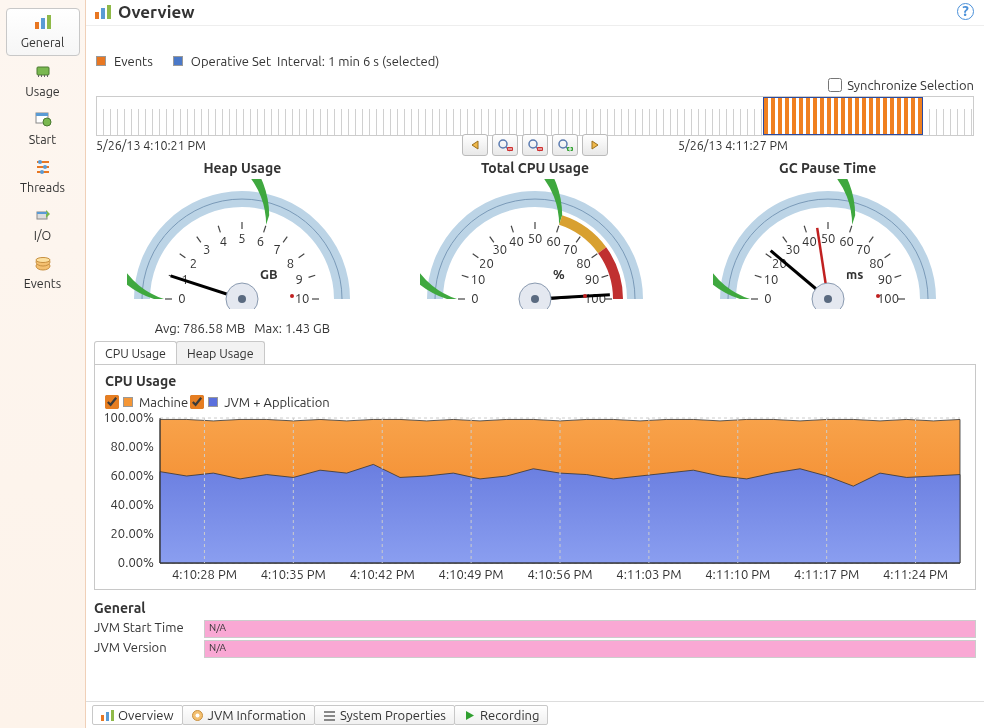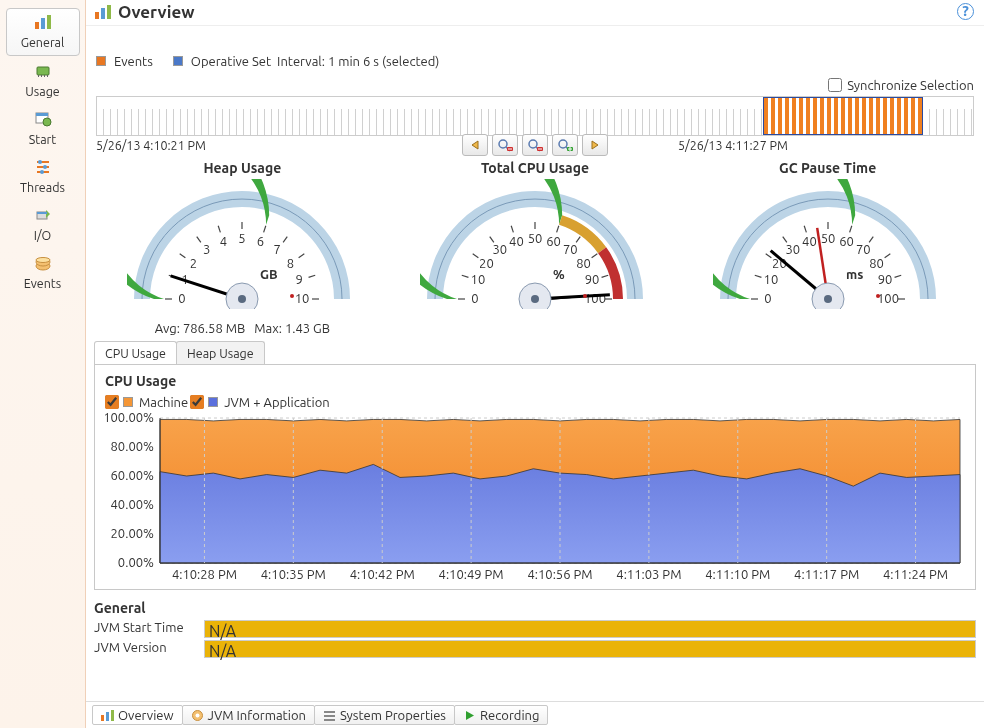--- a/index.html
+++ b/index.html
@@ -40,21 +40,21 @@
 .tab-heading { font-weight:bold; font-size:14px; margin-bottom:6px; }
 .chk-legend { display:flex; gap:2px; align-items:flex-end; margin-bottom:4px; }
 .chk-legend label { display:flex; align-items:center; gap:4px; font-size:13px; }
 .chk-legend input { width:14px; height:14px; accent-color:#e67e22; }
 .chart-area { position:relative; height:170px; margin-top:4px; }
 .chart-svg { width:100%; height:100%; }
 .general-box { margin:10px 8px 0 8px; }
 .general-box h3 { font-weight:bold; font-size:14px; margin-bottom:4px; }
 .gen-row { display:flex; align-items:flex-start; margin-bottom:2px; }
 .gen-row label { width:110px; font-size:13px; }
-.gen-row .val { flex:1; border:1px solid #ccc; padding:1px 4px; background:#eab308; font-size:16px; height:18px; }
+.gen-row .val { flex:1; border:1px solid #ccc; padding:1px 4px; background:#f9a8d4; font-size:10px; height:18px; }
 .bottom-tabs { display:flex; border-top:1px solid #ddd; padding:3px 6px; gap:0; margin-top:auto; }
 .btab { padding:2px 8px; border:1px solid #c8c8c8; border-radius:2px; margin-right:-1px; background:linear-gradient(#fff,#f0f0f0); font-size:12.5px; display:flex; align-items:center; gap:4px; cursor:pointer; }
 .btab.active { background:#fff; }
 .mini-ico { display:inline-block; width:13px; height:13px; }
 </style>
 </head>
 <body>
 
 <div class="main">
   <div class="sidebar">

